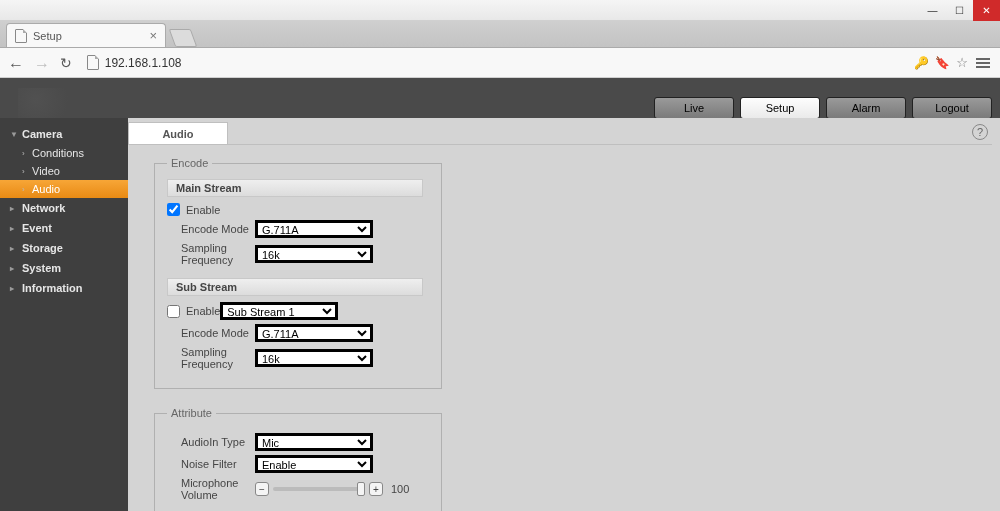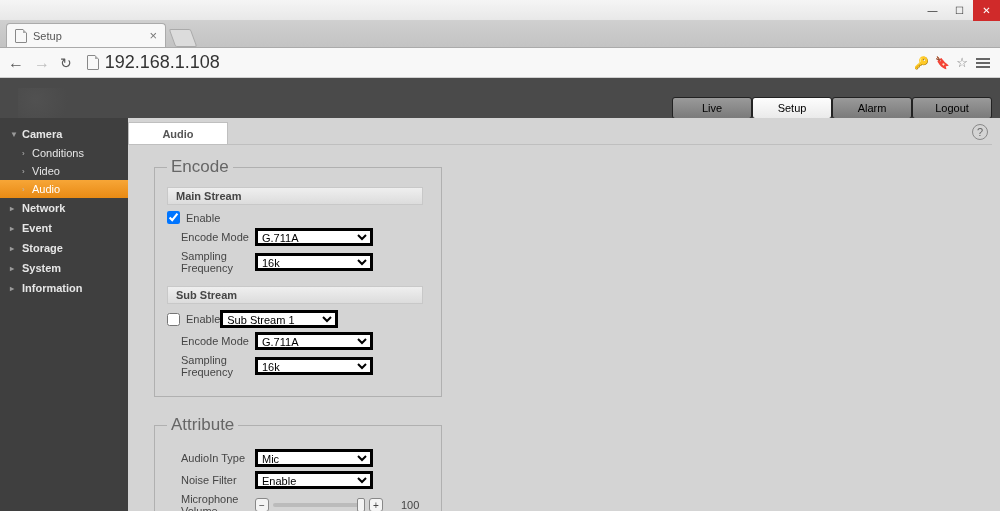--- a/index.html
+++ b/index.html
@@ -18,61 +18,61 @@
 .tab .close-x{margin-left:auto;color:#777;font-size:13px}
 .newtab{width:22px;height:18px;border:1px solid #aaa;background:#dcdcdc;margin-left:6px;border-radius:2px;transform:skewX(20deg)}
 
 .addrbar{height:30px;background:#f8f8f8;border-bottom:1px solid #d0d0d0;display:flex;align-items:center;padding:0 8px;gap:10px}
 .nav-arrow{font-size:16px;color:#5a5a5a;width:16px;text-align:center}
 .nav-arrow.disabled{color:#bfbfbf}
 .reload{font-size:14px;color:#5a5a5a}
 .urlbox{flex:1;display:flex;align-items:center;gap:6px;height:24px;border:1px solid transparent;border-radius:2px;padding:0 4px}
 .urlbox .page-favicon{width:12px;height:15px;border:1px solid #888;border-radius:1px 3px 1px 1px;position:relative}
 .urlbox .page-favicon::after{content:'';position:absolute;top:-1px;right:-1px;border-top:4px solid #f8f8f8;border-left:4px solid #aaa}
-.url{font-size:18px;color:#333}
+.url{font-size:12px;color:#333}
 .addr-icons{display:flex;gap:6px;color:#555;font-size:12px;align-items:center}
 .star{font-size:13px;color:#777}
 .hamburger{display:flex;flex-direction:column;gap:2px;padding:2px}
 .hamburger span{width:14px;height:2px;background:#666}
 
 
 .app-header{height:40px;background:#4a4a4a;display:flex;align-items:flex-end;justify-content:space-between;padding:0 8px 0 18px}
 .logo{width:60px;height:30px;opacity:.15;background:radial-gradient(circle at 30% 40%,#777 0,#4a4a4a 70%)}
-.header-tabs{display:flex;margin-bottom:-1px}
+.header-tabs{display:flex;gap:6px;margin-bottom:-1px}
 .htab{width:80px;height:22px;border:1px solid #222;border-radius:3px;display:flex;align-items:center;justify-content:center;font-size:11px;background:linear-gradient(#9a9a9a,#7a7a7a);color:#000;cursor:pointer}
 .htab.active{background:linear-gradient(#fdfdfd,#eaeaea)}
 
 
 .app-body{display:flex;height:422px;background:#3f3f3f}
 .sidebar{width:128px;background:#3f3f3f;color:#e6e6e6;font-size:11px;padding-top:6px}
 .side-group{padding:4px 6px 4px 10px;display:flex;align-items:center;gap:4px;font-weight:bold;cursor:pointer}
 .side-group .caret{font-size:8px;color:#9a9a9a;width:8px}
 .side-item{padding:3px 6px 3px 22px;display:flex;align-items:center;gap:4px;font-weight:normal;cursor:pointer}
 .side-item .chev{font-size:8px;color:#bbb;width:6px}
 .side-item.active{background:linear-gradient(#f7a637,#e88a14);color:#fff}
 
 .content-wrap{flex:1;background:#d4d4d4;padding:4px 8px 18px 0;position:relative}
 .content-tabs{display:flex;margin-left:0}
 .ctab{background:#fff;border:1px solid #bfbfbf;border-bottom:none;width:100px;height:22px;display:flex;align-items:center;justify-content:center;font-size:11px;font-weight:bold;color:#555}
 .help-icon{position:absolute;right:12px;top:6px;width:16px;height:16px;border:1px solid #888;border-radius:50%;display:flex;align-items:center;justify-content:center;font-size:11px;color:#666;cursor:pointer}
 .panel{background:#d4d4d4;border-top:1px solid #bfbfbf;padding:12px 18px 18px 26px;min-height:360px}
 
 fieldset{border:1px solid #b0b0b0;margin:0 0 18px 0;padding:10px 12px 14px 12px;width:288px}
-legend{font-size:17px;color:#666;padding:0 4px}
+legend{font-size:11px;color:#666;padding:0 4px}
 .section-bar{background:linear-gradient(#efefef,#dcdcdc);border:1px solid #c8c8c8;height:18px;display:flex;align-items:center;padding:0 8px;font-size:11px;font-weight:bold;color:#454545;margin-bottom:6px;width:256px}
 .row{display:flex;align-items:center;margin:4px 0;font-size:11px;color:#454545}
 .row label.lbl{width:88px;text-align:left;padding-left:14px}
 .row input[type=checkbox]{margin:0 6px 0 0}
 select{width:118px;height:18px;font-size:11px;border:3px solid #000000;background:#fff}
 
 .slider-row{display:flex;align-items:center;gap:4px}
 .s-btn{width:14px;height:14px;border:1px solid #888;border-radius:3px;display:flex;align-items:center;justify-content:center;font-size:10px;background:#f4f4f4;cursor:pointer}
 .track{position:relative;width:92px;height:4px;background:#bbb;border-radius:2px}
 .thumb{position:absolute;top:-5px;width:8px;height:14px;background:#f4f4f4;border:1px solid #888;border-radius:2px}
-.s-val{font-size:11px;color:#454545;margin-left:14px}
+.s-val{font-size:11px;color:#454545;margin-left:4px}
 </style>
 </head>
 <body>
 
 <div class="titlebar">
   <div class="win-controls">
     <div class="win-btn">—</div>
     <div class="win-btn">☐</div>
     <div class="win-btn win-close">✕</div>
   </div>

